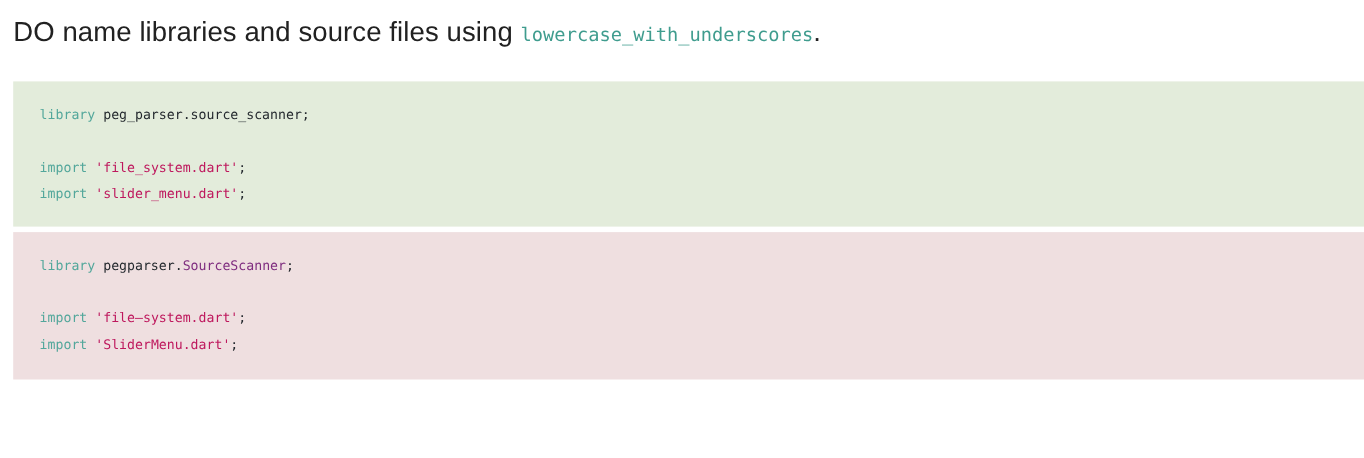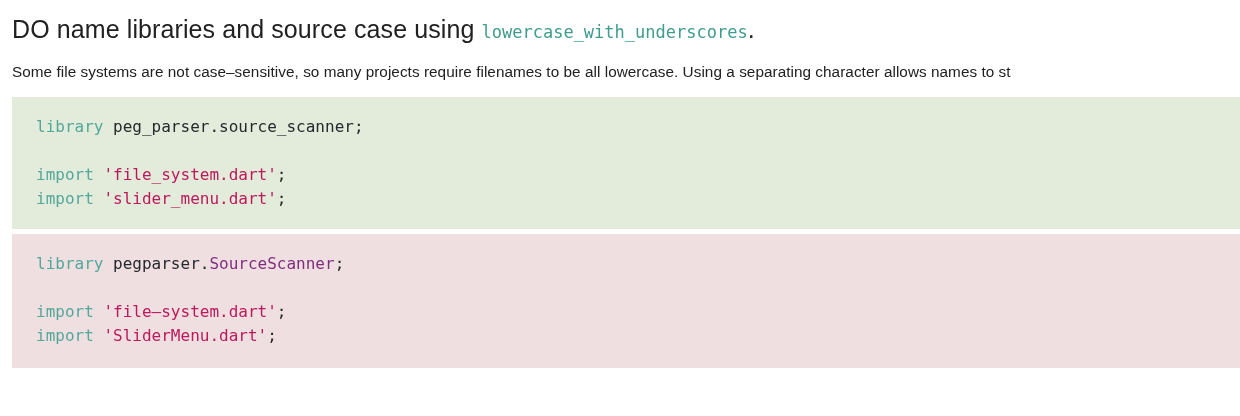--- a/index.html
+++ b/index.html
@@ -61,21 +61,21 @@
     white-space: nowrap;
   }
 
   
   .code-block {
     margin: 0;
     box-sizing: border-box;
     width: 1228px;
     padding: 18px 0 16px 24px;
     font-family: "DejaVu Sans Mono", "Liberation Mono", monospace;
-    font-size: 16px;
+    font-size: 12px;
     line-height: 24px;
     overflow: hidden;
   }
   .code-block.good {
     background: #e3ecdb;
     margin-top: 14px;
     height: 132px;
   }
   .code-block.bad {
     background: #efdfe0;
@@ -95,23 +95,22 @@
   .tok-plain    { color: #24292e; }
   .tok-string   { color: #be185d; }
   .tok-class    { color: #7f2d7f; }
   .tok-punct    { color: #24292e; }
 </style>
 </head>
 <body>
 
 <div class="page">
 
-  <h2 class="rule-heading"><span>DO name libraries and source case using </span><code class="code-span">lowercase_with_underscores</code><span class="period">.</span></h2>
+  <h2 class="rule-heading"><span>DO name libraries and source files using </span><code class="code-span">lowercase_with_underscores</code><span class="period">.</span></h2>
 
   <p class="body-text">
-    <span class="line">Some file systems are not case–sensitive, so many projects require filenames to be all lowercase. Using a separating character allows names to st</span>
   </p>
 
   <pre class="code-block good" id="good-block"><span class="code-line"><span class="tok-keyword">library</span><span class="tok-plain"> peg_parser.source_scanner</span><span class="tok-punct">;</span></span><span class="code-line blank">&nbsp;</span><span class="code-line"><span class="tok-keyword">import</span><span class="tok-plain"> </span><span class="tok-string">'file_system.dart'</span><span class="tok-punct">;</span></span><span class="code-line"><span class="tok-keyword">import</span><span class="tok-plain"> </span><span class="tok-string">'slider_menu.dart'</span><span class="tok-punct">;</span></span></pre>
 
   <pre class="code-block bad" id="bad-block"><span class="code-line"><span class="tok-keyword">library</span><span class="tok-plain"> pegparser.</span><span class="tok-class">SourceScanner</span><span class="tok-punct">;</span></span><span class="code-line blank">&nbsp;</span><span class="code-line"><span class="tok-keyword">import</span><span class="tok-plain"> </span><span class="tok-string">'file–system.dart'</span><span class="tok-punct">;</span></span><span class="code-line"><span class="tok-keyword">import</span><span class="tok-plain"> </span><span class="tok-string">'SliderMenu.dart'</span><span class="tok-punct">;</span></span></pre>
 
 </div>
 
 </body></html>

